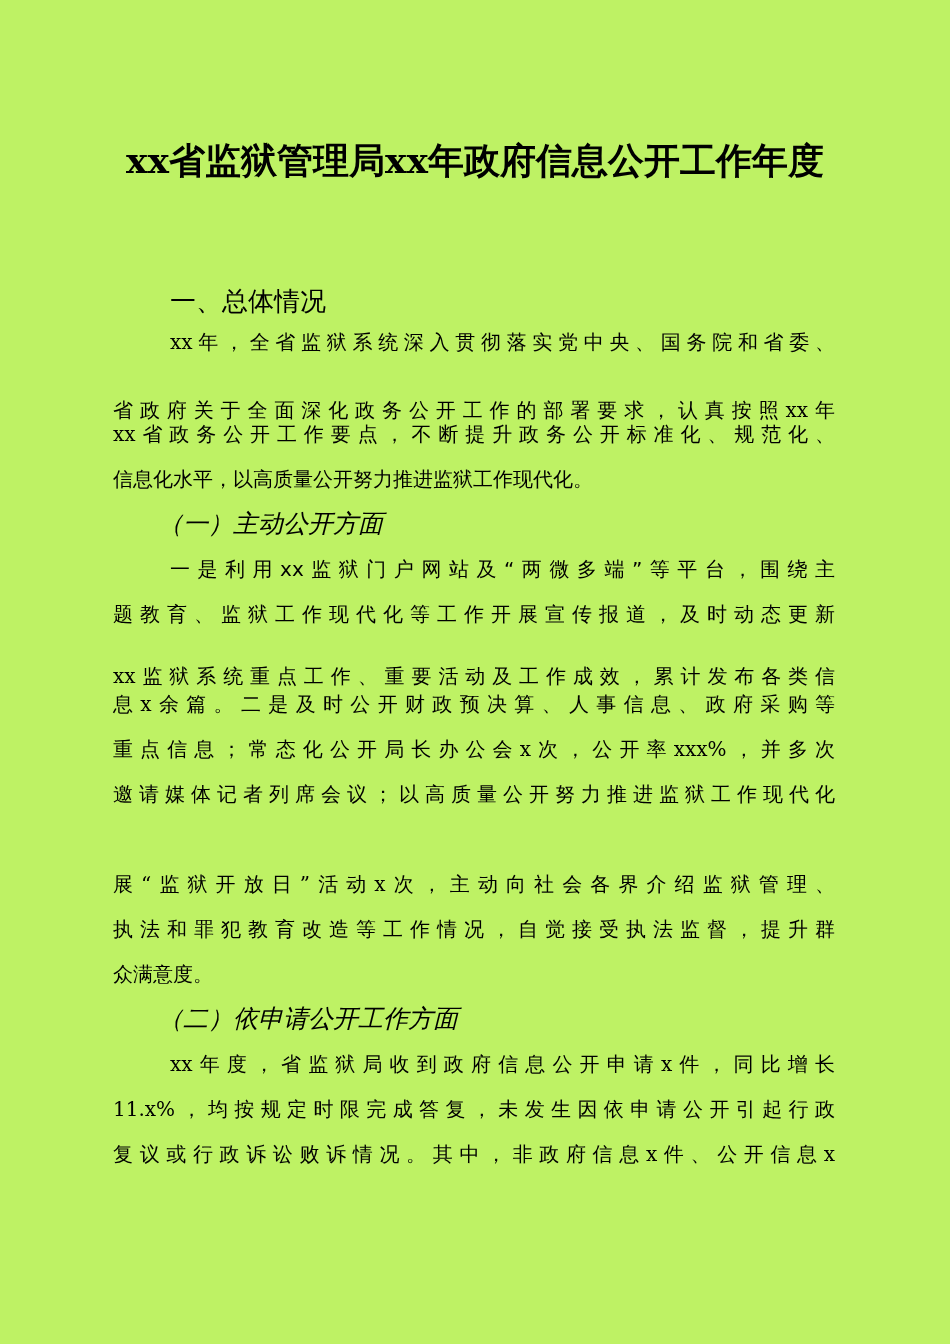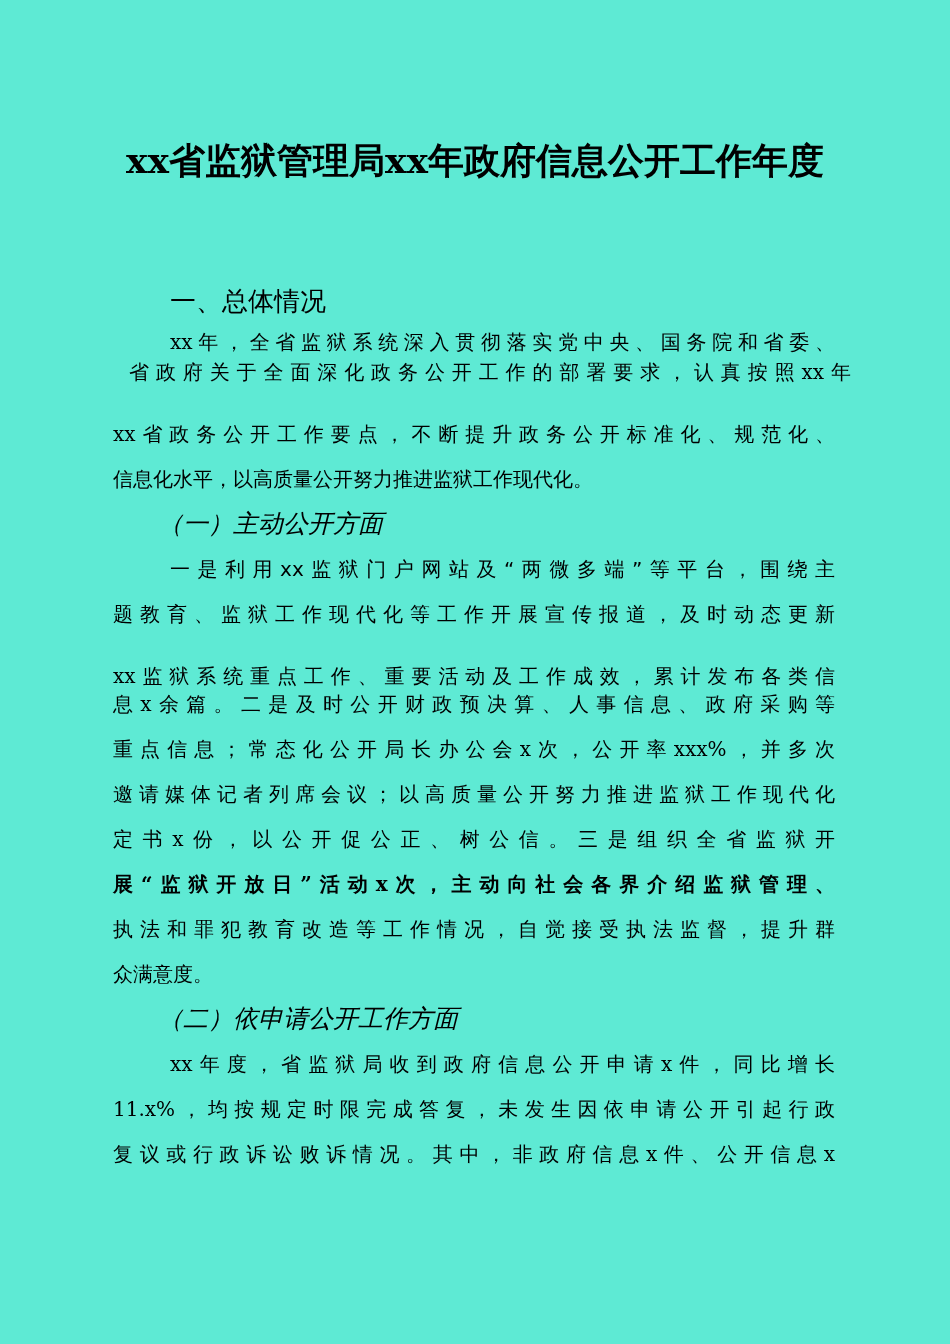--- a/index.html
+++ b/index.html
@@ -13,21 +13,21 @@
       position: relative;
       overflow: hidden;
       color: #000000;
       font-family: "DejaVu Serif", "Liberation Serif", serif;
     }
     .page {
       position: absolute;
       left: 0; top: 0;
       width: 950px;
       height: 1344px;
-      background: #5eead4;
+      background: #bef264;
     }
     .title {
       position: absolute;
       left: 100px;
       width: 750px;
       text-align: center;
       font-family: "DejaVu Serif", "Liberation Serif", serif;
       font-weight: bold;
       font-size: 36px;
       line-height: 44px;
@@ -79,34 +79,33 @@
 </head>
 <body>
 
 <div class="page">
 
   <div class="title title-line1">xx省监狱管理局xx年政府信息公开工作年度</div>
 
   <div class="heading1" style="top:285px;">一、总体情况</div>
 
   <div class="line indent" style="top:326px;">xx年，全省监狱系统深入贯彻落实党中央、国务院和省委、</div>
-  <div class="line" style="top:356px;margin-left:16px;">省政府关于全面深化政务公开工作的部署要求，认真按照xx年</div>
+  <div class="line" style="top:394px;">省政府关于全面深化政务公开工作的部署要求，认真按照xx年</div>
   <div class="line" style="top:418px;">xx省政务公开工作要点，不断提升政务公开标准化、规范化、</div>
   <div class="line last" style="top:463px;">信息化水平，以高质量公开努力推进监狱工作现代化。</div>
 
   <div class="heading2" style="top:508px;">（一）主动公开方面</div>
 
   <div class="line indent sans-line" style="top:553px;">一是利用xx监狱门户网站及“两微多端”等平台，围绕主</div>
   <div class="line" style="top:598px;">题教育、监狱工作现代化等工作开展宣传报道，及时动态更新</div>
   <div class="line" style="top:660px;">xx监狱系统重点工作、重要活动及工作成效，累计发布各类信</div>
   <div class="line" style="top:688px;">息x余篇。二是及时公开财政预决算、人事信息、政府采购等</div>
   <div class="line" style="top:733px;">重点信息；常态化公开局长办公会x次，公开率xxx%，并多次</div>
   <div class="line" style="top:778px;">邀请媒体记者列席会议；以高质量公开努力推进监狱工作现代化</div>
-  <div class="line" style="top:823px;">定书x份，以公开促公正、树公信。三是组织全省监狱开</div>
-  <div class="line" style="top:868px;font-weight:bold;">展“监狱开放日”活动x次，主动向社会各界介绍监狱管理、</div>
+  <div class="line" style="top:868px;">展“监狱开放日”活动x次，主动向社会各界介绍监狱管理、</div>
   <div class="line" style="top:913px;">执法和罪犯教育改造等工作情况，自觉接受执法监督，提升群</div>
   <div class="line last" style="top:958px;">众满意度。</div>
 
   <div class="heading2" style="top:1003px;">（二）依申请公开工作方面</div>
 
   <div class="line indent" style="top:1048px;">xx年度，省监狱局收到政府信息公开申请x件，同比增长</div>
   <div class="line" style="top:1093px;">11.x%，均按规定时限完成答复，未发生因依申请公开引起行政</div>
   <div class="line" style="top:1138px;">复议或行政诉讼败诉情况。其中，非政府信息x件、公开信息x</div>
 
 </div>

